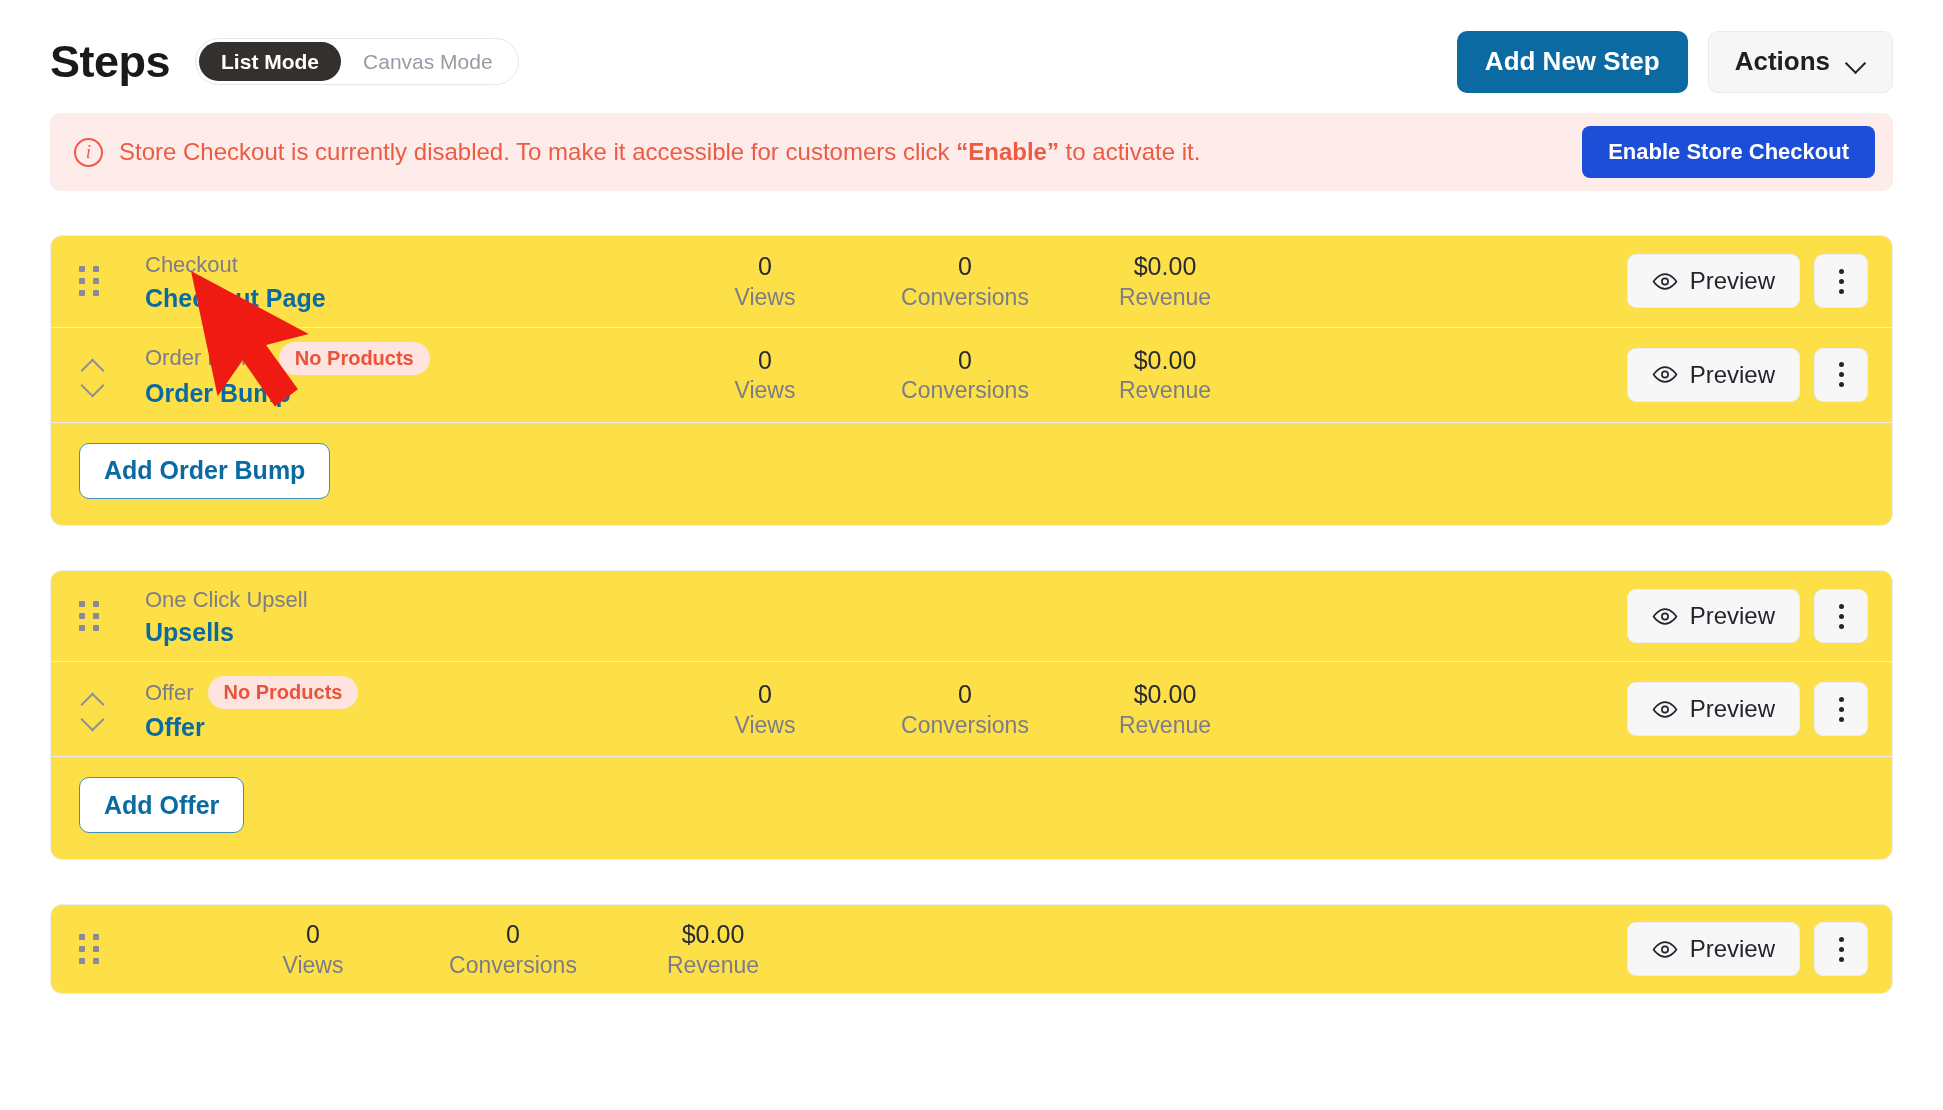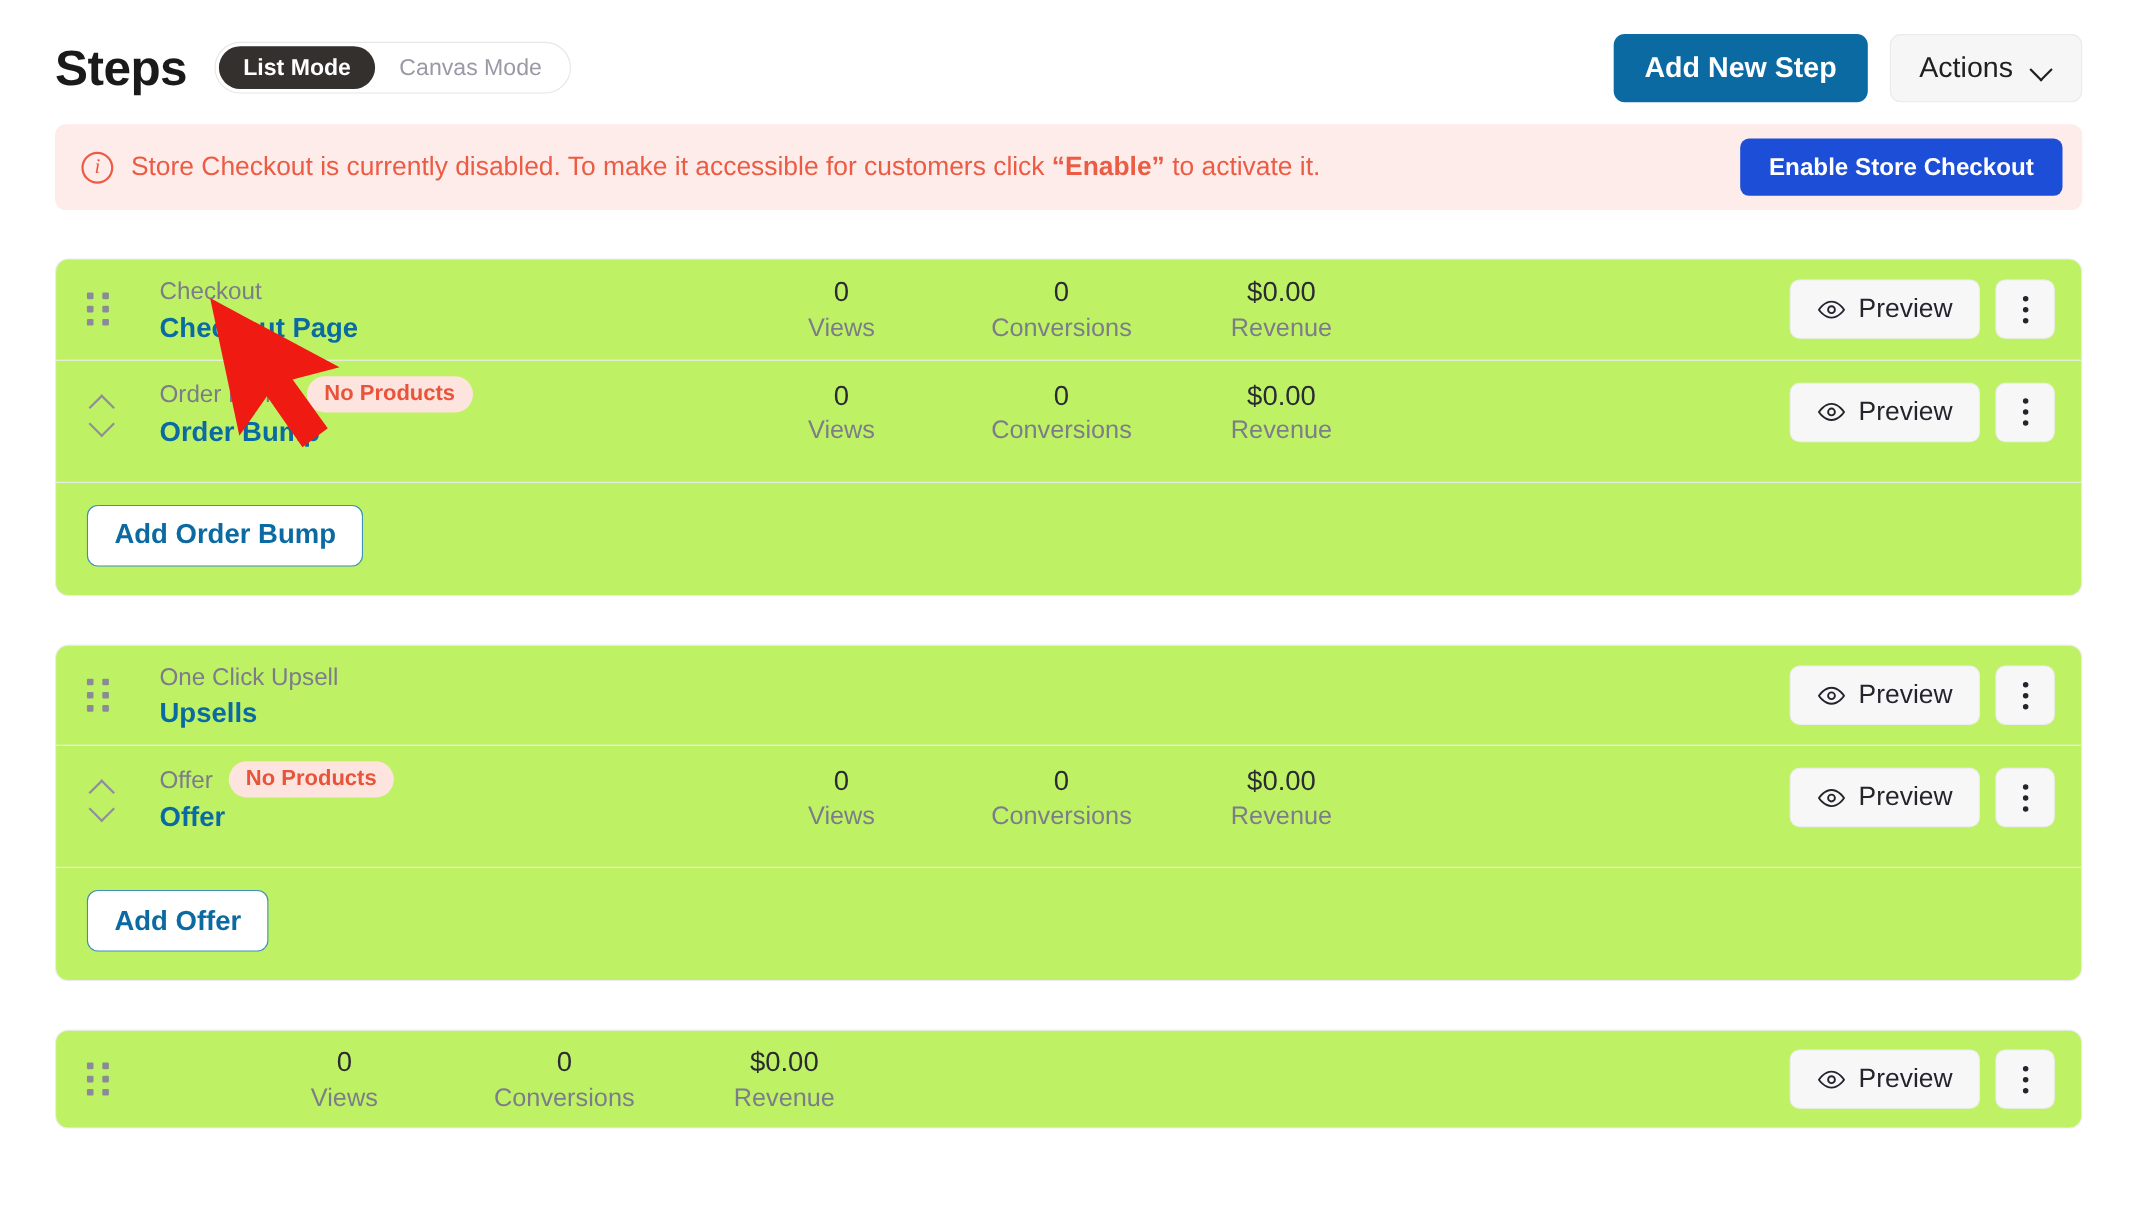--- a/index.html
+++ b/index.html
@@ -43,21 +43,21 @@
   .btn-primary {
     background: #0b6aa2; color: #fff;
     font-size: 26px; font-weight: bold;
     border: none; border-radius: 10px;
     padding: 0 28px; height: 62px;
     display: flex; align-items: center; cursor: pointer;
     white-space: nowrap;
   }
   .btn-actions {
     background: #f6f6f7; color: #20201f;
-    font-size: 26px; font-weight: normal;
+    font-size: 26px; font-weight: bold;
     border: 1px solid #eaeaec; border-radius: 10px;
     padding: 0 26px; height: 62px;
     display: flex; align-items: center; gap: 16px; cursor: pointer;
     white-space: nowrap;
   }
   .chev-down {
     width: 20px; height: 12px; position: relative; display: inline-block;
   }
   .chev-down::before {
     content: ""; position: absolute; left: 2px; top: 0;
@@ -89,21 +89,21 @@
     font-size: 22px; font-weight: bold;
     border: none; border-radius: 8px;
     height: 52px; padding: 0 26px;
     display: flex; align-items: center; cursor: pointer;
     white-space: nowrap;
   }
 
   
   .card {
     border: 1.5px solid #ededf1; border-radius: 12px;
-    background: #bef264; overflow: hidden;
+    background: #fde047; overflow: hidden;
   }
   .card + .card { margin-top: 44px; }
   #cards { margin-top: 44px; }
 
   .row {
     display: flex; align-items: center;
     min-height: 86px; padding: 14px 24px 14px 28px;
   }
   .row + .row, .row + .addrow { border-top: 1.5px solid #ededf1; }
 
@@ -159,21 +159,21 @@
   }
   .eye { width: 26px; height: 17px; display: block; }
   .btn-kebab {
     background: #f7f7f8; border: 1px solid #ededf1; border-radius: 9px;
     width: 54px; height: 54px;
     display: flex; flex-direction: column; align-items: center; justify-content: center;
     gap: 5px; cursor: pointer;
   }
   .btn-kebab i { width: 5px; height: 5px; border-radius: 50%; background: #24242c; display: block; }
 
-  .addrow { padding: 20px 28px 26px 28px; margin-top: 16px; }
+  .addrow { padding: 20px 28px 26px 28px; }
   .btn-outline {
     background: #ffffff; border: 1.5px solid #3e8fba; border-radius: 10px;
     color: #0b6aa2; font-size: 25px; font-weight: bold;
     height: 56px; padding: 0 24px;
     display: inline-flex; align-items: center; cursor: pointer;
     white-space: nowrap;
   }
 
   
   .cursor-arrow { position: absolute; left: 183px; top: 271px; pointer-events: none; }

